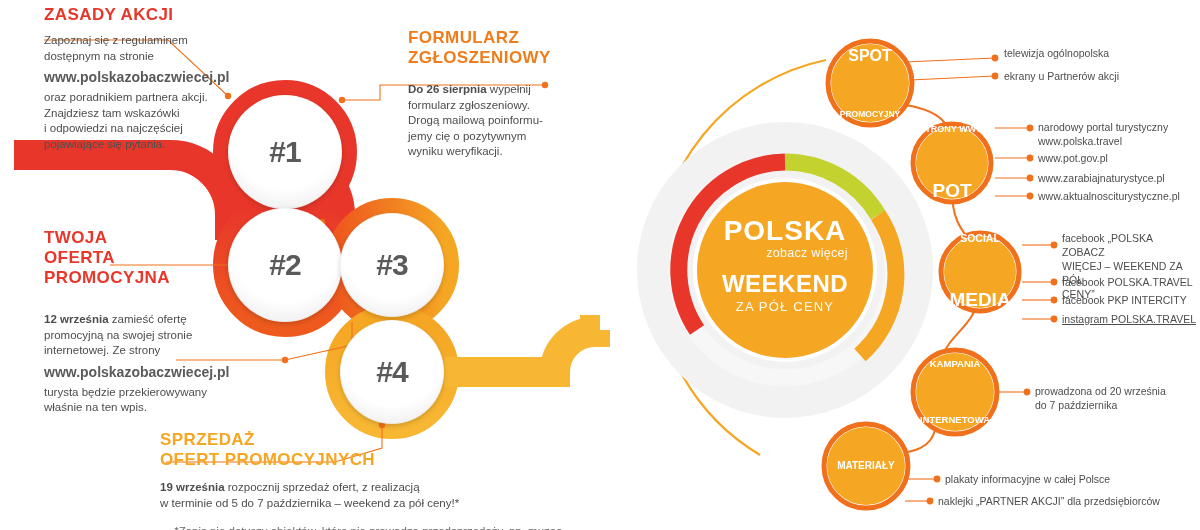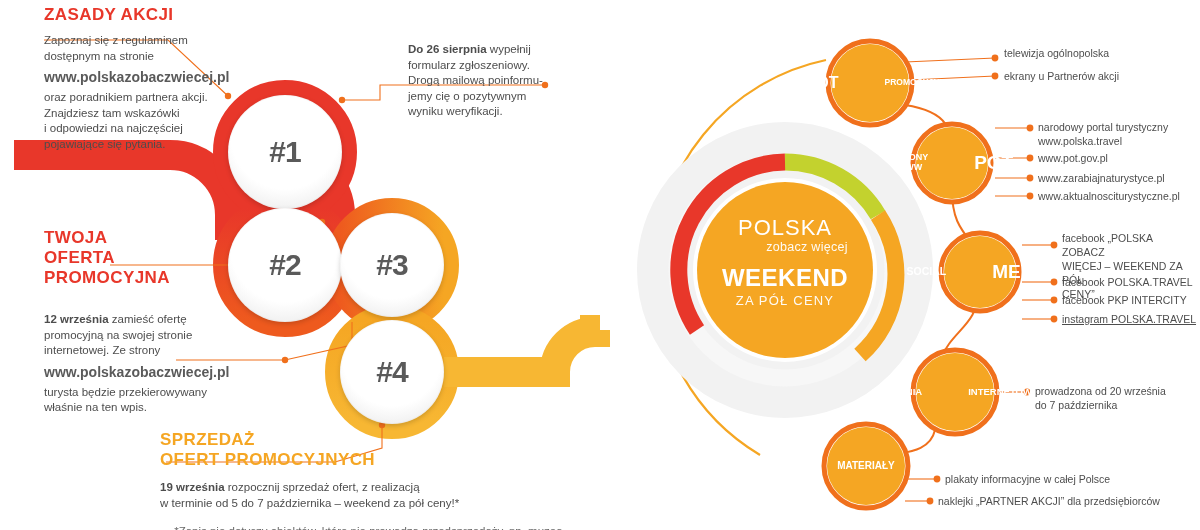--- a/index.html
+++ b/index.html
@@ -34,38 +34,38 @@
     display:flex;align-items:center;justify-content:center;
     font-size:30px;font-weight:bold;letter-spacing:-1px;
     background:
       radial-gradient(circle at 50% 35%, #ffffff 0%, #ffffff 58%, #f2f2f2 78%, #e4e4e4 100%);
     box-shadow:0 2px 5px rgba(0,0,0,.17), inset 0 0 0 1px rgba(0,0,0,.03);
   }
 
   
   .hub{
     position:absolute;border-radius:50%;
-    display:flex;align-items:center;justify-content:center;
+    display:flex;flex-direction:column;align-items:center;justify-content:center;
     color:#ffffff;text-align:center;font-weight:bold;
     text-transform:uppercase;line-height:1.08;gap:46px;
   }
   .hub span{display:block;}
 
   
   .bul{
     position:absolute;font-size:10.5px;line-height:14px;color:#4d4d4d;
     white-space:nowrap;
   }
   .bul.wrap{white-space:normal;width:180px;}
 
   .center-txt{
     position:absolute;left:690px;top:215px;width:190px;
     text-align:center;color:#ffffff;
   }
-  .center-txt .l1{font-size:22px;font-weight:normal;letter-spacing:1px;}
+  .center-txt .l1{font-size:28px;font-weight:bold;letter-spacing:1px;}
   .center-txt .l2{font-size:12.5px;opacity:.95;letter-spacing:.3px;margin-top:-1px;padding-left:44px;}
   .center-txt .l3{font-size:24px;font-weight:bold;letter-spacing:.5px;margin-top:10px;}
   .center-txt .l4{font-size:13px;opacity:.95;letter-spacing:1.2px;margin-top:1px;}
 </style>
 </head>
 <body>
 
 <div class="stage">
 
   <svg class="layer" viewBox="0 0 1200 530">
@@ -221,20 +221,23 @@
     </p>
     <p>
       <span>oraz poradnikiem partnera akcji.</span><br>
       <span>Znajdziesz tam wskazówki</span><br>
       <span>i odpowiedzi na najczęściej</span><br>
       <span>pojawiające się pytania.</span>
     </p>
   </div>
 
   <div class="blk" style="left:408px;top:28px;width:175px;">
+    <h3 class="c-or">
+      <span></span>FORMULARZ<br>ZGŁOSZENIOWY
+    </h3>
     <p style="margin-top:14px;">
       <b>Do 26 sierpnia</b><span> wypełnij</span><br>
       <span>formularz zgłoszeniowy.</span><br>
       <span>Drogą mailową poinformu-</span><br>
       <span>jemy cię o pozytywnym</span><br>
       <span>wyniku weryfikacji.</span>
     </p>
   </div>
 
   <div class="blk" style="left:44px;top:228px;width:200px;">

